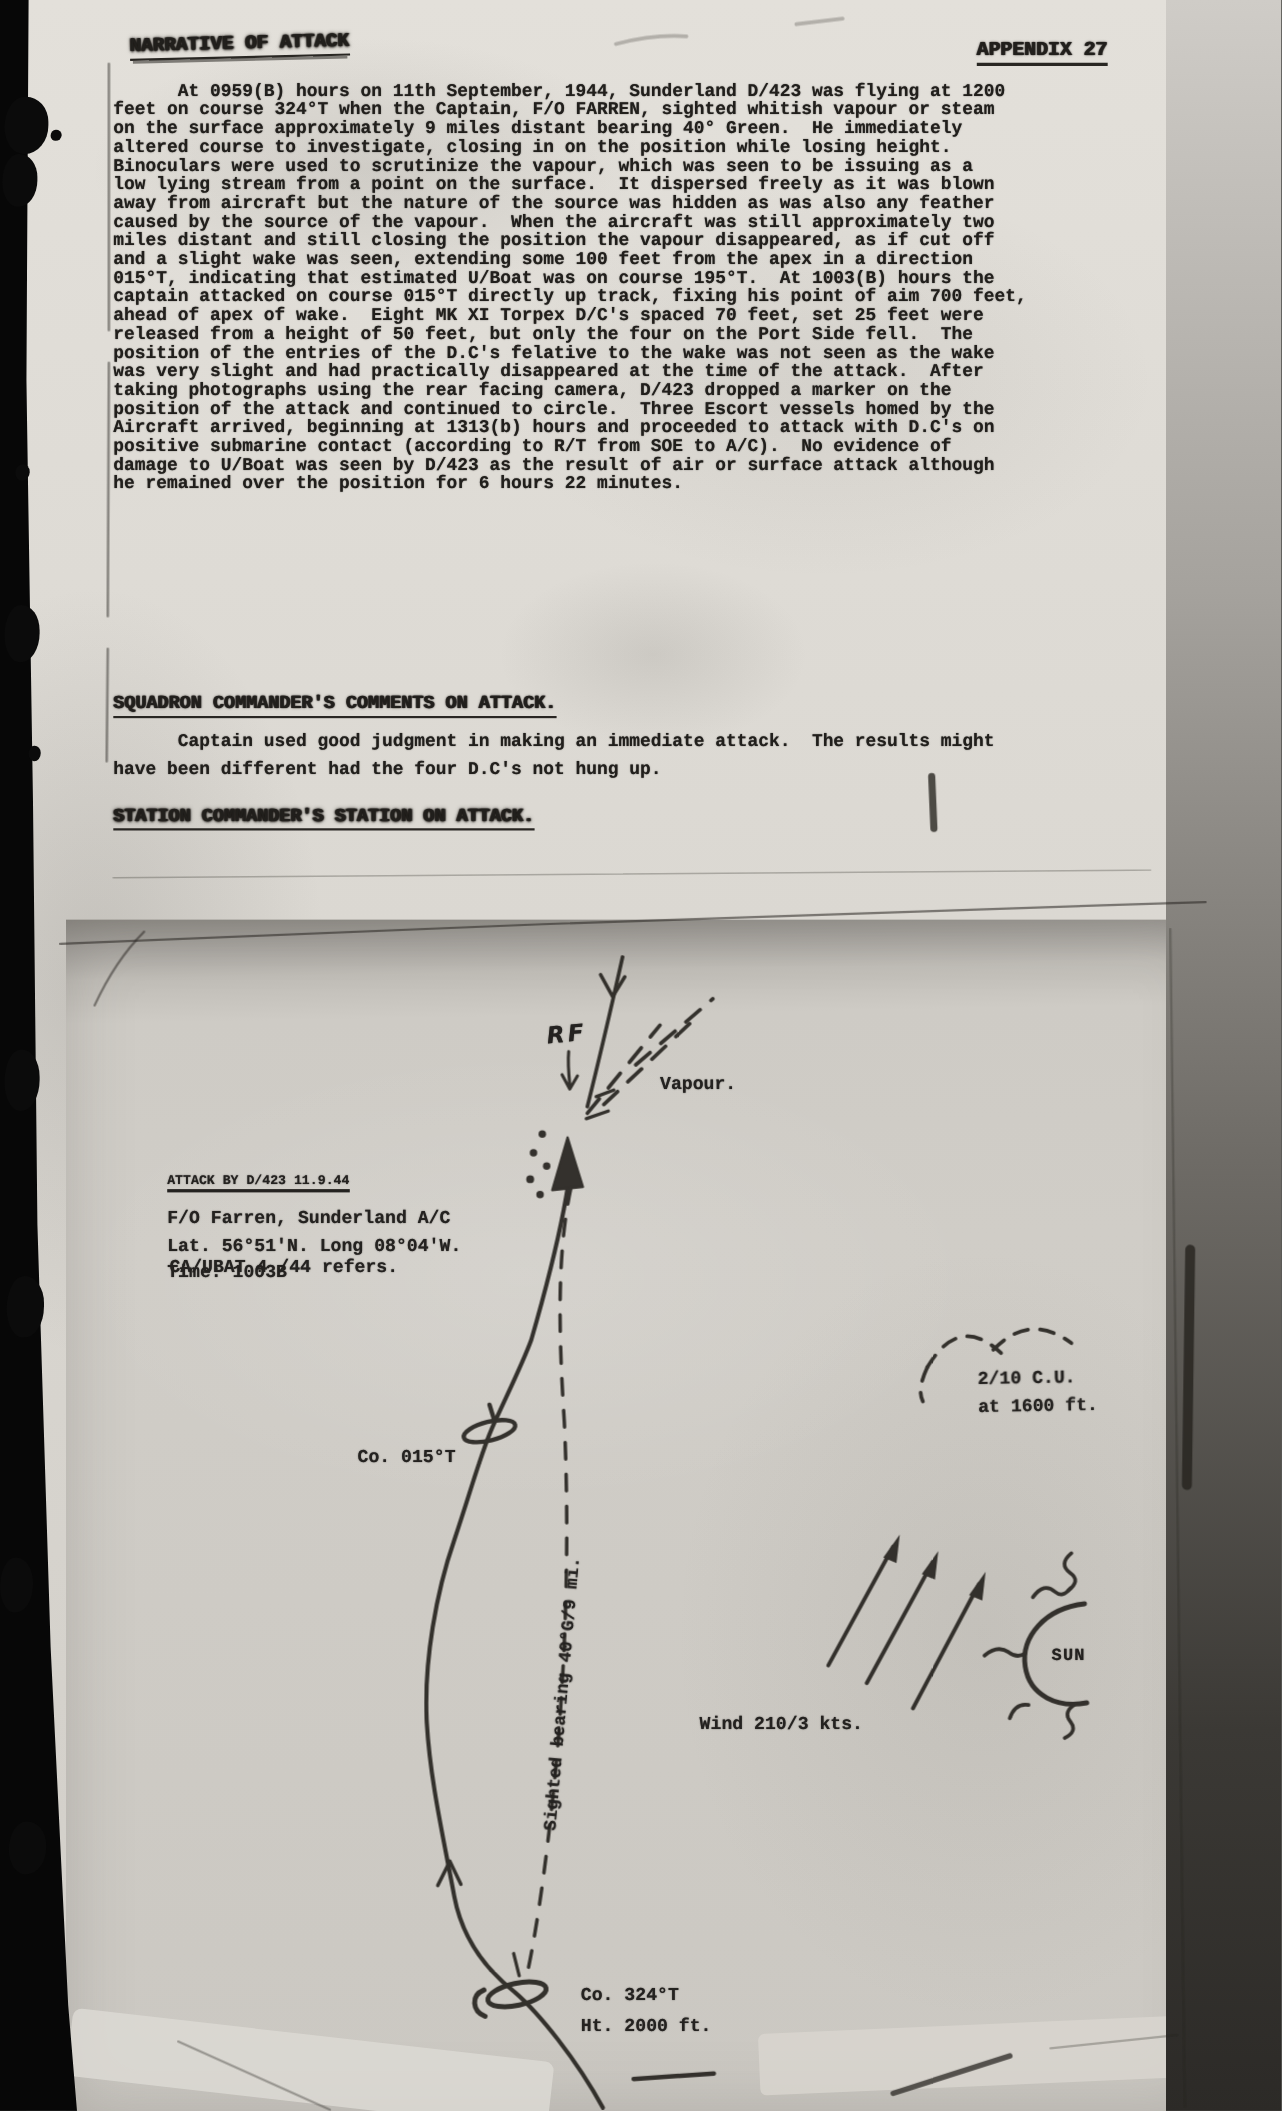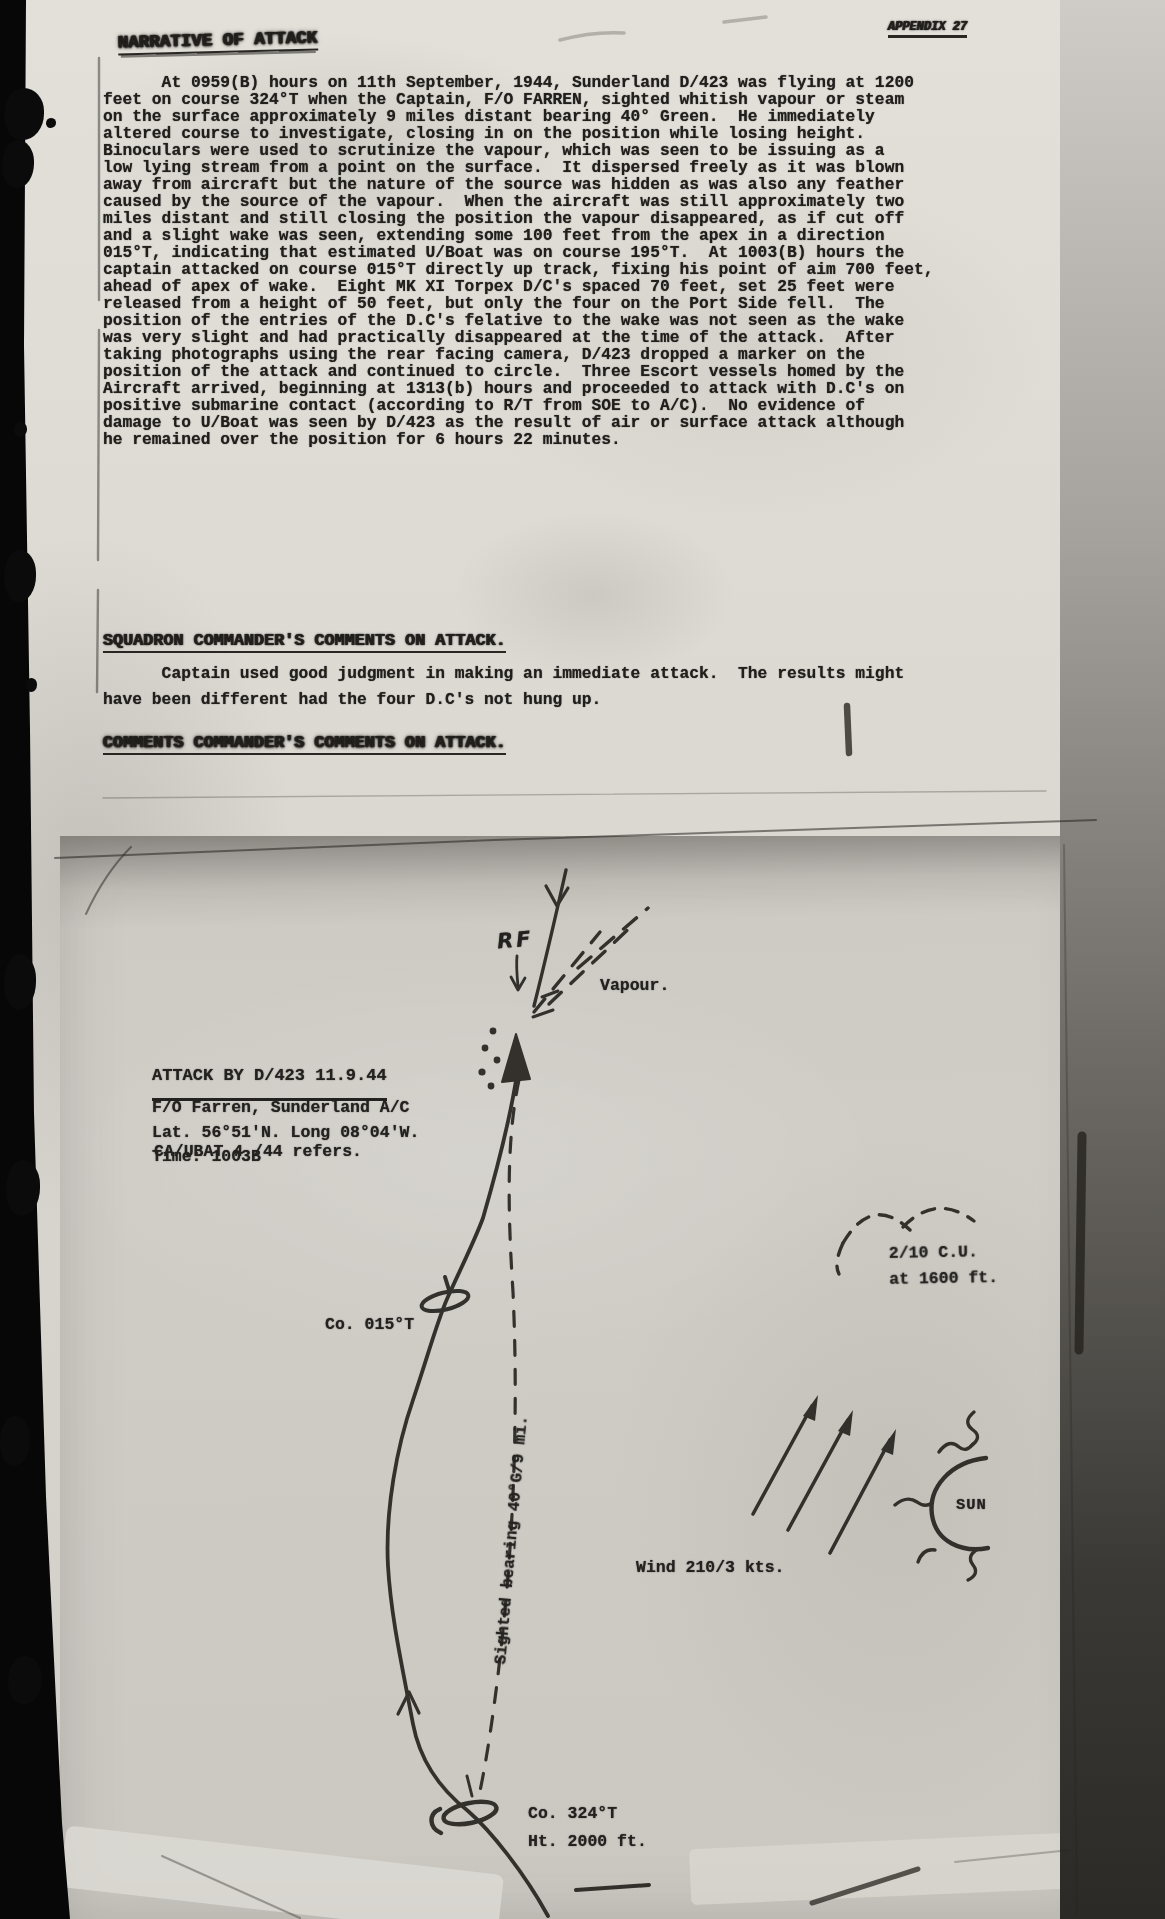--- a/index.html
+++ b/index.html
@@ -32,26 +32,26 @@
        text-shadow:0 0 1.1px rgba(33,30,27,.8);}
   .narrative{left:103px;top:74px;font-size:16.3px;line-height:17px;}
   .bodypara{font-size:16.3px;line-height:26px;}
   .heading{display:inline-block;font-size:16.8px;border-bottom:2.6px solid rgba(25,23,20,.92);
        padding-bottom:1px;
        text-shadow:.7px 0 .8px rgba(30,27,24,.9),-.7px 0 .8px rgba(30,27,24,.9),0 0 2.5px rgba(40,37,33,.55);}
   .h-smudge{text-shadow:1px 0 1.2px rgba(28,25,22,.95),-1px 0 1.2px rgba(28,25,22,.95),
        0 1px 2px rgba(35,32,28,.8),0 0 4px rgba(40,37,33,.7);}
   .hdr-left{left:118px;top:30px;font-size:17.5px;transform:rotate(-1.4deg);
        box-shadow:0 5px 0 -2.5px rgba(25,23,20,.5);}
-  .hdr-right{left:888px;top:20px;font-size:12px;border-bottom-width:3.4px;font-style:italic;}
+  .hdr-right{left:888px;top:36px;font-size:18px;border-bottom-width:3.4px;}
   .dlabel{position:absolute;color:#242220;font-weight:700;font-size:16.5px;white-space:pre;
        text-shadow:0 0 1.2px rgba(30,28,25,.8);}
   .rf{font-family:"DejaVu Sans",sans-serif;font-style:italic;font-weight:700;font-size:21px;
        letter-spacing:3px;transform:rotate(-5deg);}
-  .dl-title{font-size:17px;border-bottom:3px solid #242220;padding-bottom:13px;}
+  .dl-title{font-size:12px;border-bottom:3px solid #242220;padding-bottom:1px;}
   .rot{transform:translate(-50%,-50%) rotate(-85deg);}
 </style>
 </head>
 <body>
 
 <div class="scan">
 
   <div class="typed-page"></div>
   <div class="sheet"></div>
   <div class="torn-a"></div>
@@ -148,21 +148,21 @@
 was very slight and had practically disappeared at the time of the attack.  After
 taking photographs using the rear facing camera, D/423 dropped a marker on the
 position of the attack and continued to circle.  Three Escort vessels homed by the
 Aircraft arrived, beginning at 1313(b) hours and proceeded to attack with D.C's on
 positive submarine contact (according to R/T from SOE to A/C).  No evidence of
 damage to U/Boat was seen by D/423 as the result of air or surface attack although
 he remained over the position for 6 hours 22 minutes.</div>
   <div class="typ" style="left:103px;top:631px;"><span class="heading">SQUADRON COMMANDER'S COMMENTS ON ATTACK.</span></div>
   <div class="typ bodypara" style="left:103px;top:661px;">      Captain used good judgment in making an immediate attack.  The results might
 have been different had the four D.C's not hung up.</div>
-  <div class="typ" style="left:103px;top:733px;"><span class="heading h-smudge">COMMENTS COMMANDER'S COMMENTS ON ATTACK.</span></div>
+  <div class="typ" style="left:103px;top:733px;"><span class="heading h-smudge">STATION COMMANDER'S STATION ON ATTACK.</span></div>
 
   <div class="dlabel rf" style="left:497px;top:928px;">RF</div>
   <div class="dlabel" style="left:600px;top:976px;">Vapour.</div>
   <div class="dlabel dl-title" style="left:152px;top:1066px;">ATTACK BY D/423 11.9.44</div>
   <div class="dlabel" style="left:152px;top:1096px;line-height:24.5px;">F/O Farren, Sunderland A/C
 Lat. 56°51'N. Long 08°04'W.
 Time: 1003B</div>
   <div class="dlabel" style="left:154px;top:1142px;">CA/UBAT 4 /44 refers.</div>
   <div class="dlabel" style="left:325px;top:1315px;">Co. 015°T</div>
   <div class="dlabel rot" style="left:512px;top:1540px;font-size:16px;">Sighted bearing 40°G/9 mi.</div>

